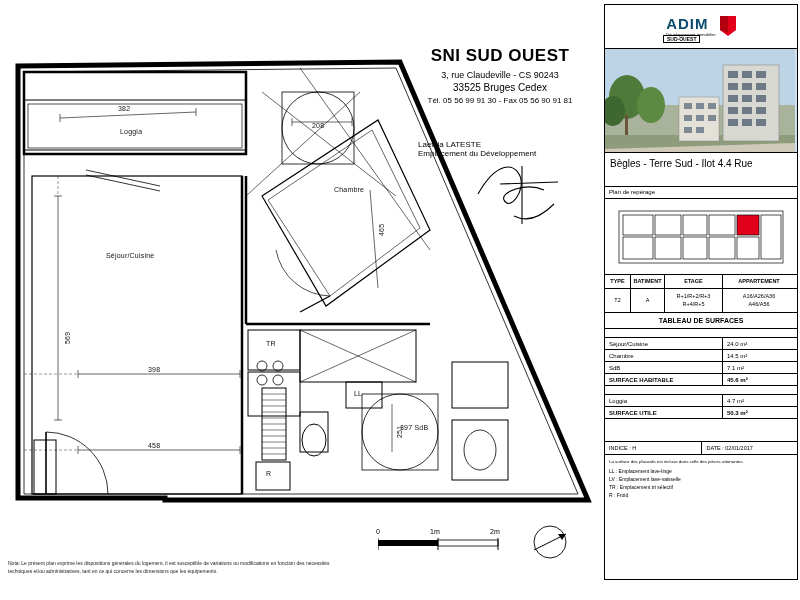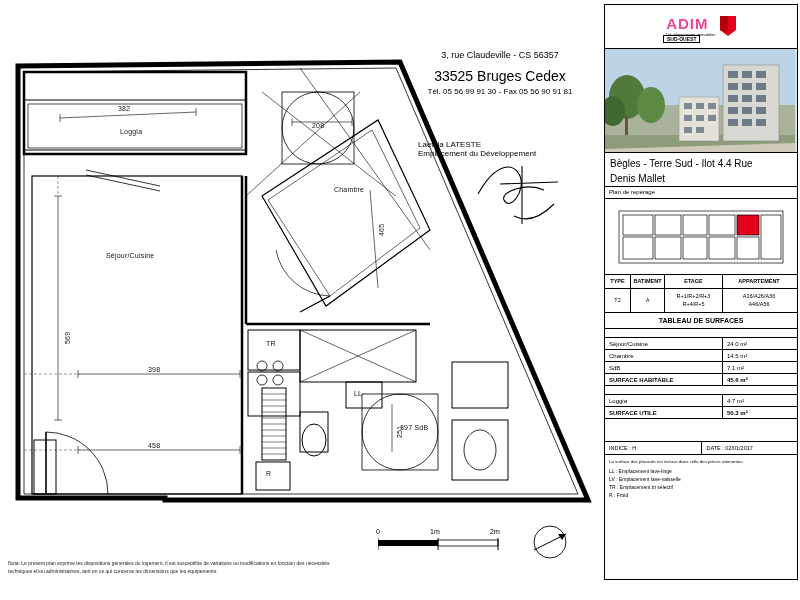--- a/index.html
+++ b/index.html
@@ -17,41 +17,41 @@
   .plan{position:absolute;left:0;top:0;width:602px;height:600px;}
 
   .plan-svg{position:absolute;left:0;top:0;}
 
   .lbl{position:absolute;font-size:7px;letter-spacing:.2px;color:#111;white-space:nowrap;}
   .lbl.rot{transform:rotate(-90deg);transform-origin:left top;}
 
   .title-block{position:absolute;left:400px;top:46px;width:200px;text-align:center;}
   .title-block .t1{font-size:17px;font-weight:bold;letter-spacing:.5px;}
   .title-block .t2{font-size:9px;margin-top:4px;}
-  .title-block .t3{font-size:14px;margin-top:8px;}
+  .title-block .t3{font-size:10px;margin-top:2px;}
   .title-block .t4{font-size:8px;margin-top:3px;}
 
   .signature{position:absolute;left:418px;top:140px;width:170px;}
   .signature .sname{font-size:8px;}
   .signature .srole{font-size:8px;}
   .sigmark{position:absolute;left:470px;top:160px;width:110px;height:70px;}
 
   .note{position:absolute;left:8px;top:560px;width:330px;font-size:5px;line-height:1.5;color:#222;}
 
   .scalebar{position:absolute;left:378px;top:528px;}
   .scalebar .sb-lbls{position:relative;height:10px;font-size:7px;}
   .sb-lbls span{position:absolute;top:0;}
 
   
   .side{position:absolute;left:604px;top:4px;width:192px;height:574px;border:1px solid #000;}
   .side .cell{border-bottom:1px solid #000;box-sizing:border-box;}
 
   .adim{height:44px;display:flex;align-items:center;justify-content:center;}
   .adim-inner{display:flex;align-items:flex-start;gap:4px;}
-  .adim-txt .adim-name{font-size:15px;font-weight:bold;letter-spacing:1px;line-height:1;color:#ec4899;}
+  .adim-txt .adim-name{font-size:15px;font-weight:bold;letter-spacing:1px;line-height:1;color:#0c4a6e;}
   .adim-txt .adim-sub{font-size:4.2px;line-height:1.35;color:#111;margin-top:1px;}
   .adim-flag{width:16px;height:20px;position:relative;}
 
   .photo{height:104px;position:relative;overflow:hidden;background:#cfe0ef;}
 
   .project{height:34px;padding:4px 5px;font-size:10px;line-height:1.45;}
 
   .repere-h{height:12px;font-size:6px;padding:2px 4px;}
   .repere{height:76px;position:relative;display:flex;align-items:center;justify-content:center;}
 
@@ -208,21 +208,22 @@
     <div class="lbl" style="left:148px;top:366px;">398</div>
     <div class="lbl" style="left:148px;top:442px;">458</div>
     <div class="lbl rot" style="left:396px;top:438px;">251</div>
     <div class="lbl" style="left:400px;top:424px;">397 SdB</div>
 
     <div class="lbl" style="left:266px;top:340px;">TR</div>
     <div class="lbl" style="left:354px;top:390px;">LL</div>
     <div class="lbl" style="left:266px;top:470px;">R</div>
 
     <div class="title-block">
-      <div class="t2">3, rue Claudeville - CS 56357</div>
+      <div class="t1">SNI SUD OUEST</div>
+      <div class="t2">3, rue Claudeville - CS 90243</div>
       <div class="t3">33525 Bruges Cedex</div>
       <div class="t4">Tél. 05 56 99 91 30 - Fax 05 56 90 91 81</div>
     </div>
 
     <div class="signature">
       <div class="sname">Laetitia LATESTE</div>
       <div class="srole">Emplacement du Développement</div>
     </div>
     <svg class="sigmark" viewBox="0 0 110 70">
       <g fill="none" stroke="#000" stroke-width="1.1">
@@ -319,21 +320,20 @@
           <ellipse cx="8" cy="62" rx="12" ry="15" fill="#3f6830"></ellipse>
           <rect x="20" y="66" width="3" height="20" fill="#6b5438"></rect>
         </g>
 
         <polygon points="0,104 190,104 190,94 0,100" fill="#cfc9ba"></polygon>
       </svg>
     </div>
 
     <div class="cell project">
       <div>Bègles - Terre Sud - Ilot 4.4 Rue</div>
-      <div>Denis Mallet</div>
     </div>
 
     <div class="cell repere-h">Plan de repérage</div>
     <div class="cell repere">
       <svg width="176" height="68" viewBox="0 0 176 68">
         <g stroke="#000" fill="#fff" stroke-width="0.7">
           <rect x="6" y="8" width="164" height="52"></rect>
           <rect x="10" y="12" width="30" height="20"></rect>
           <rect x="10" y="34" width="30" height="22"></rect>
           <rect x="42" y="12" width="26" height="20"></rect>

